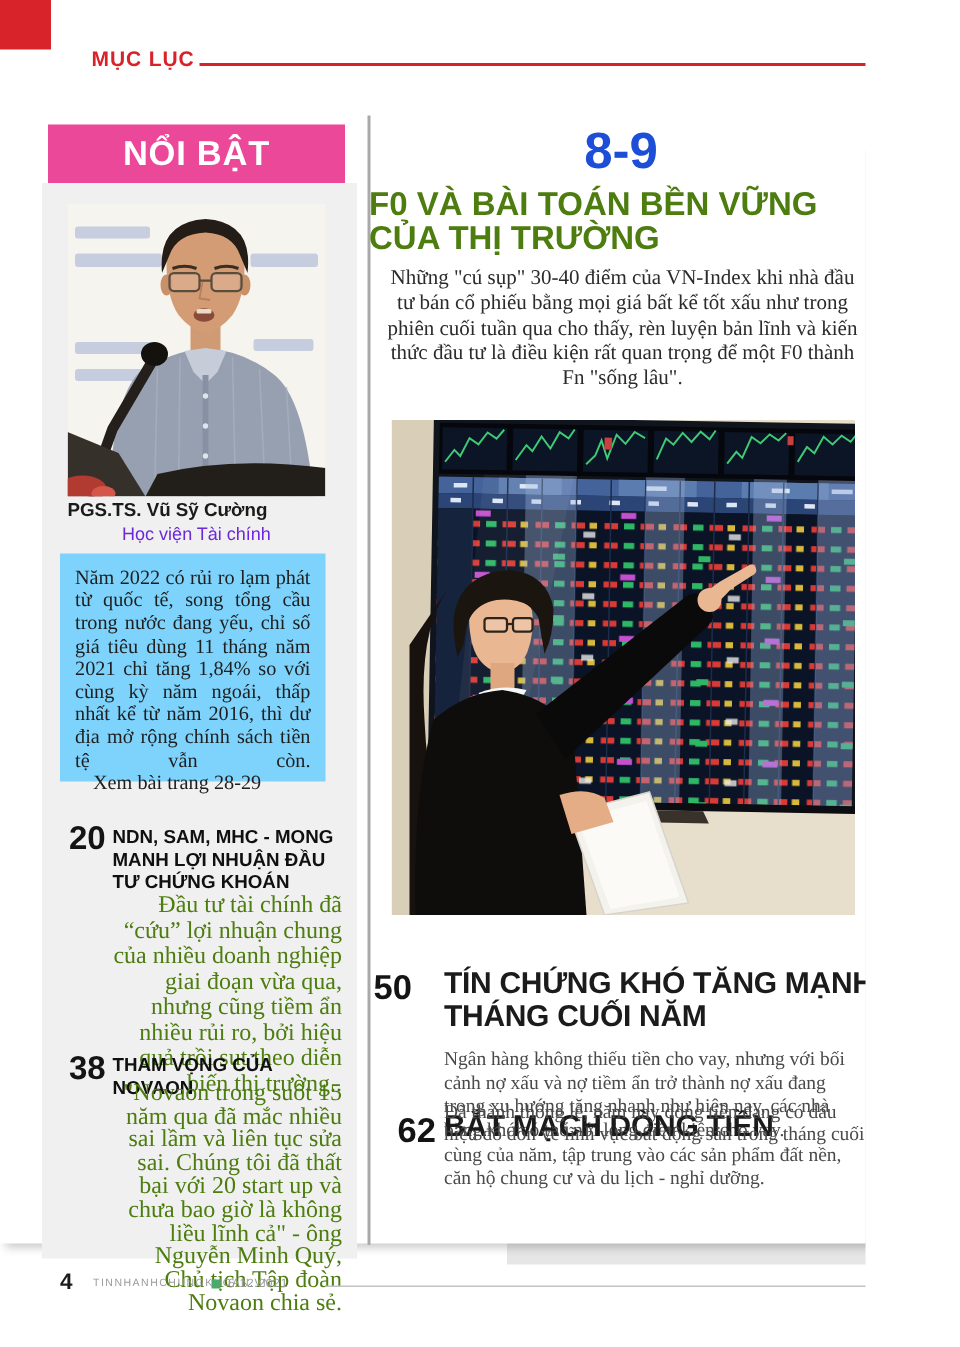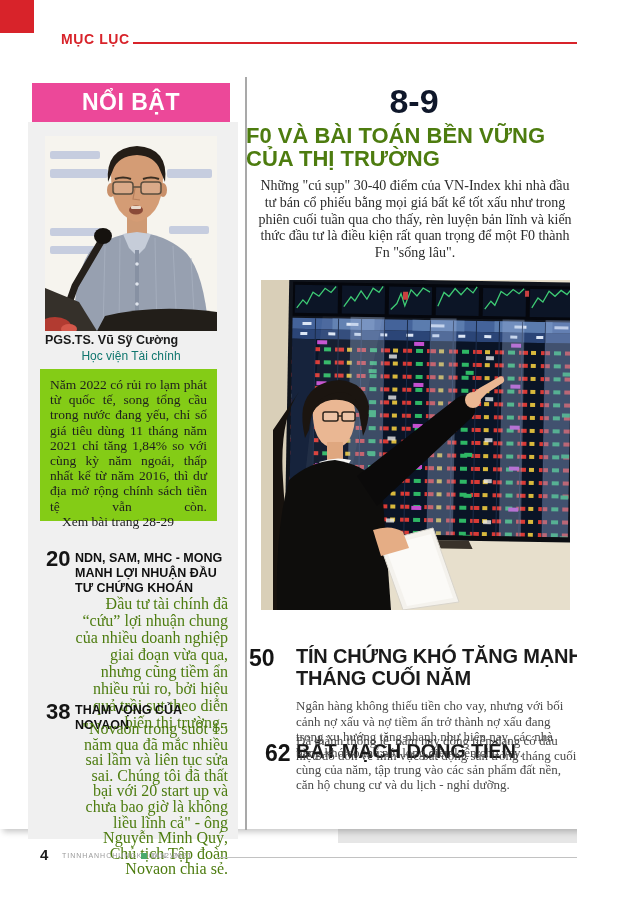--- a/index.html
+++ b/index.html
@@ -16,40 +16,40 @@
   .gray-block{left:338px;top:100px;width:302px;height:743px;background:#e6e6e6;}
   .white-card{left:0;top:0;width:585px;height:829px;background:#ffffff;
               box-shadow:3px 3px 6px rgba(0,0,0,.22);}
 
   
   .banner{left:32px;top:83px;width:198px;height:39px;background:#ec4899;color:#fff;
           font-weight:800;font-size:23px;line-height:39px;text-align:center;letter-spacing:.5px;}
   .left-panel{left:28px;top:122px;width:210px;height:717px;background:#f0f0f0;}
   .portrait{left:45px;top:136px;width:172px;height:195px;overflow:hidden;}
   .cap-name{left:45px;top:333px;width:172px;text-align:left;font-size:12.5px;font-weight:bold;color:#1a1a1a;}
-  .cap-org{left:45px;top:349px;width:172px;text-align:center;font-size:12px;color:#0f766e;}
-  .quote-box{left:40px;top:369px;width:177px;height:152px;background:#84cc16;box-sizing:border-box;
+  .cap-org{left:45px;top:349px;width:172px;text-align:center;font-size:12px;color:#6d28d9;}
+  .quote-box{left:40px;top:369px;width:177px;height:152px;background:#7dd3fc;box-sizing:border-box;
              padding:8px 10px;font-family:"Liberation Serif",serif;font-size:13.5px;line-height:15.2px;
              text-align:justify;color:#1e1e1e;}
   .quote-ref{margin-left:12px;white-space:nowrap;}
   .toc-num{font-weight:800;font-size:22px;color:#141414;}
   .num20{left:46px;top:546px;}
   .num38{left:46px;top:699px;}
   .toc-title{font-weight:800;font-size:12.5px;line-height:15px;color:#101010;width:155px;}
   .title20{left:75px;top:551px;}
   .title38{left:75px;top:703px;width:162px;}
   .toc-desc{font-family:"Liberation Serif",serif;font-size:16px;color:#4d7c0f;width:153px;text-align:right;}
   .desc20{left:75px;top:595px;line-height:17px;}
   .desc38{left:75px;top:721px;line-height:15.6px;}
 
   
   .divider{left:245px;top:77px;width:2px;height:753px;background:#a9a9a9;}
 
   
-  .feat-pages{left:246px;top:82px;width:336px;text-align:center;font-weight:800;font-size:34px;color:#0f172a;}
+  .feat-pages{left:246px;top:82px;width:336px;text-align:center;font-weight:800;font-size:34px;color:#1d4ed8;}
   .feat-title{left:246px;top:124px;width:336px;text-align:left;font-weight:800;font-size:22px;
               line-height:23px;color:#4d7c0f;}
   .feat-sum{left:254px;top:178px;width:322px;text-align:center;font-family:"Liberation Serif",serif;
             font-size:14px;line-height:16.8px;color:#2b2b2b;}
   .photo-market{left:261px;top:280px;width:309px;height:330px;overflow:hidden;}
   .art-num{font-weight:800;font-size:23px;color:#141414;}
   .num50{left:249px;top:645px;}
   .num62{left:265px;top:740px;}
   .art-title{left:296px;width:290px;font-weight:800;font-size:20px;line-height:21.5px;color:#1b1b1b;letter-spacing:-.2px;}
   .title50{top:646px;}

